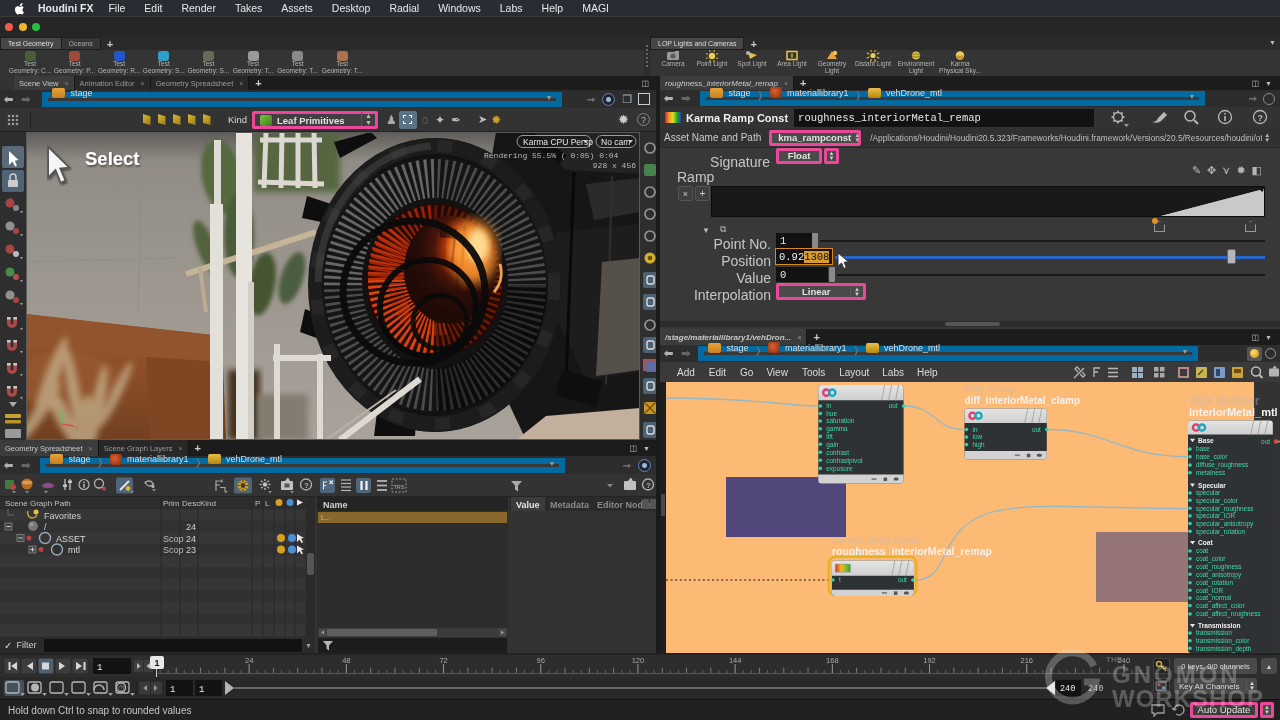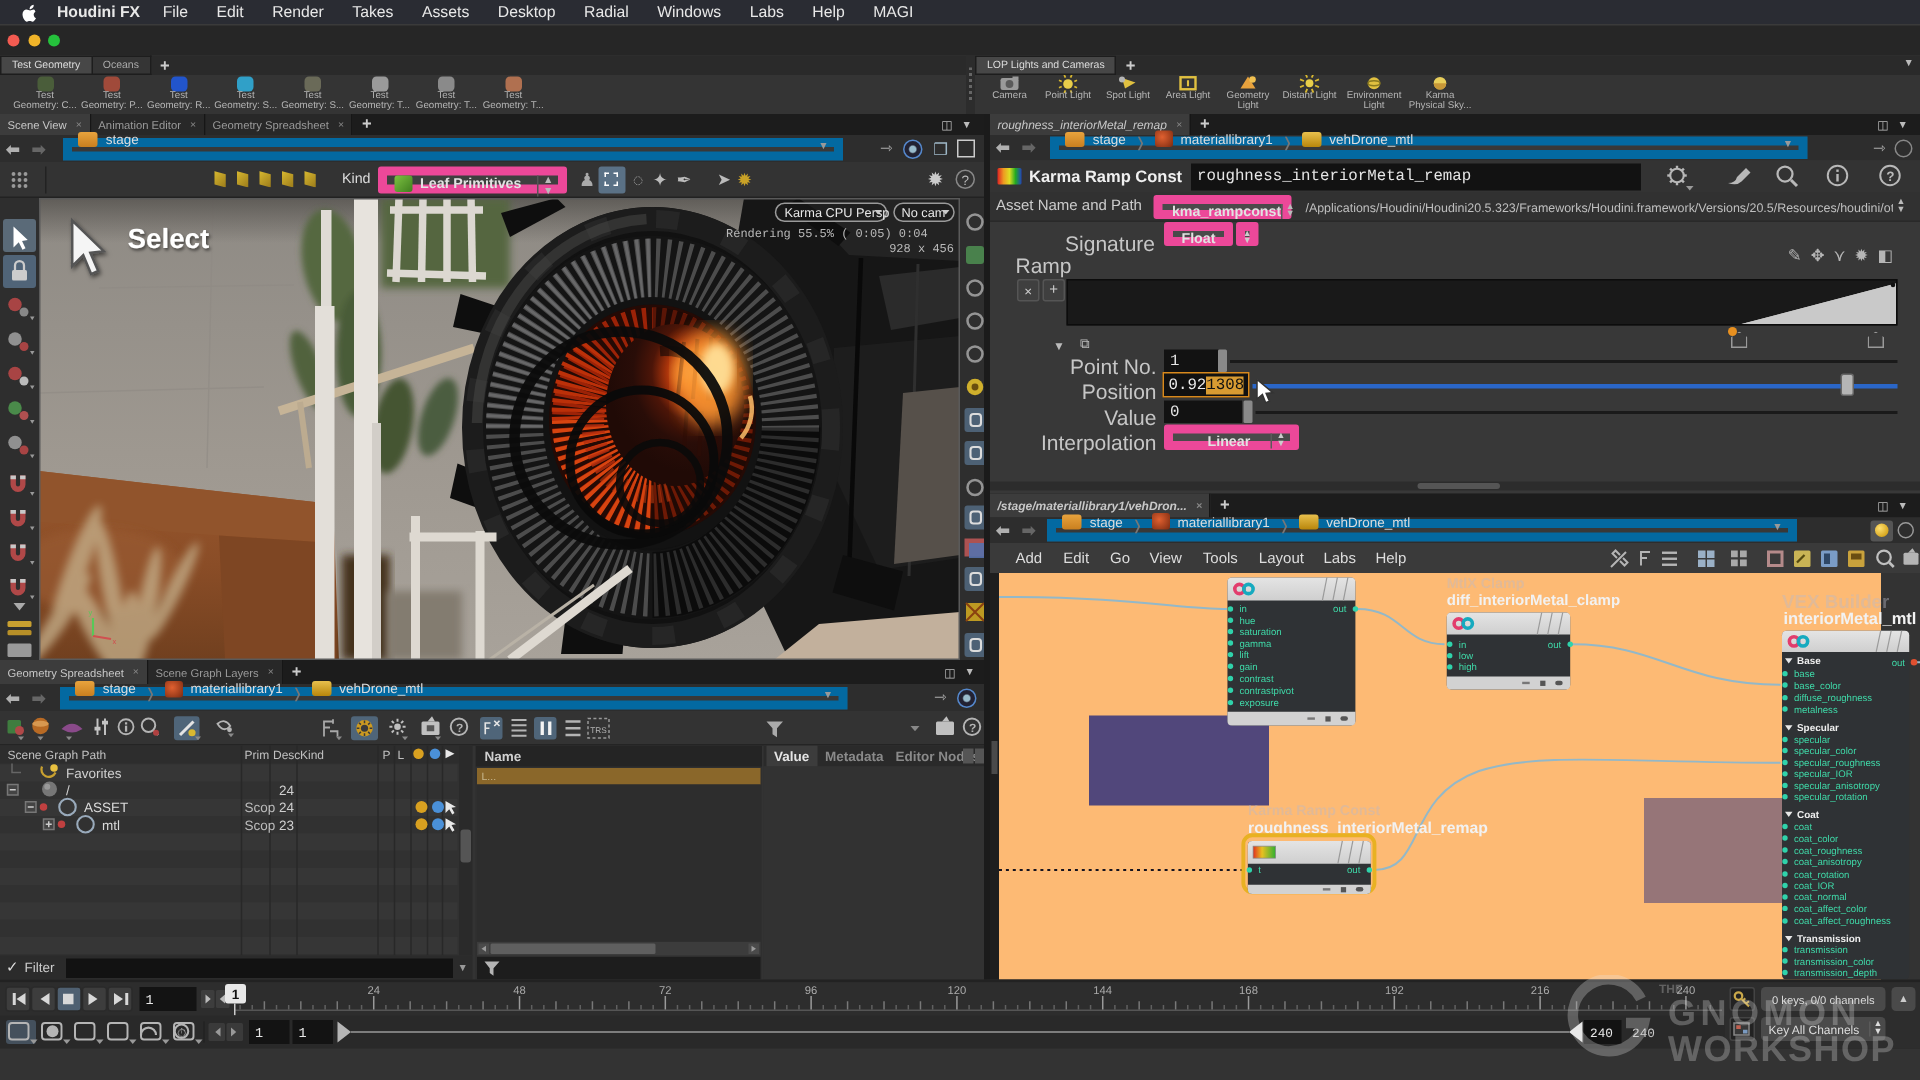--- a/index.html
+++ b/index.html
@@ -9,21 +9,21 @@
 .ptab{height:14px;display:inline-flex;align-items:center;padding:0 5px;font-size:7.5px;color:#c8c8c8;background:#3c3c3c;border-right:1px solid #161616}
 .ptab.in{background:#282828;color:#9a9a9a}
 .ptab .x{margin-left:6px;color:#888;font-size:7px}
 .plus{color:#ccc;font-weight:bold;font-size:11px;padding:0 6px}
 .pathbar{background:#2d2d2d}
 .pbox{background:#383838;border:6px solid #0369a1;height:15px;display:flex;align-items:flex-end}
 .chip{display:flex;align-items:center;height:15px;padding:0 4px;font-size:9px;color:#ddd;white-space:nowrap}
 .sep{color:#777;font-size:9px;padding:0 2px}
 .nav{color:#999;font-size:11px;font-weight:bold;padding:0 4px}
 .fld{background:#121212;color:#e6e6e6;font-family:"Liberation Mono",monospace;font-size:10.5px;display:flex;align-items:center;padding:0 4px}
-.dd{background:#4a4a4a;border:6px solid #ec4899;border-radius:2px;color:#e2e2e2;font-size:9.5px;font-weight:bold;display:flex;align-items:flex-start}
+.dd{background:#4a4a4a;border:3px solid #ec4899;border-radius:2px;color:#e2e2e2;font-size:9.5px;font-weight:bold;display:flex;align-items:flex-end}
 .lbl{color:#c6c6c6;font-size:14px;text-align:right;position:absolute}
 svg{display:block}
 </style></head>
 <body>
 <div id="page">
 
 <div class="abs row" style="left:0;top:0;width:1280px;height:16px;background:#2a2c33;color:#e8e8e8;font-size:10.5px">
  <div style="width:14px"></div>
  <svg width="12" height="13" viewBox="0 0 12 13">
         <path d="M8.4 1.1c-.7.05-1.5.5-2 1.05-.4.5-.8 1.3-.65 2.05.8.05 1.6-.45 2.1-1 .45-.55.8-1.3.55-2.1zM8.5 4.3c-1.15 0-1.6.65-2.4.65-.8 0-1.5-.62-2.45-.62C2.4 4.33 1 5.4 1 7.5c0 2.4 1.75 5 2.9 5 .65.01 1-.42 1.9-.42.9 0 1.2.42 1.9.41 1.15 0 2.3-2.3 2.3-2.3s-1.55-.6-1.55-2.3c0-1.5 1.2-2.1 1.2-2.1S9.1 4.3 8.5 4.3z" fill="#fff"></path>
@@ -150,21 +150,21 @@
 Light</div>
         <div style="position:absolute;left:202px;top:11px;width:42px;text-align:center;font-size:6.5px;color:#b5b5b5;line-height:6.5px;white-space:pre">Distant Light</div>
         <div style="position:absolute;left:245px;top:11px;width:42px;text-align:center;font-size:6.5px;color:#b5b5b5;line-height:6.5px;white-space:pre">Environment
 Light</div>
         <div style="position:absolute;left:289px;top:11px;width:42px;text-align:center;font-size:6.5px;color:#b5b5b5;line-height:6.5px;white-space:pre">Karma
 Physical Sky...</div>
       </div>
  <div class="abs" style="right:4px;top:2px;color:#bbb;font-size:7px">▼</div>
 </div>
 
-<div class="abs row ptabrow" style="left:0;top:76px;width:656px;height:14px">
+<div class="abs row ptabrow" style="left:14px;top:76px;width:656px;height:14px">
  <div class="ptab">Scene View<span class="x">×</span></div>
  <div class="ptab in">Animation Editor<span class="x">×</span></div>
  <div class="ptab in">Geometry Spreadsheet<span class="x">×</span></div>
  <span class="plus">+</span>
  <div style="flex:1"></div>
  <span style="color:#bbb;font-size:8px;margin-right:6px">◫</span>
       <span style="color:#bbb;font-size:7px;margin-right:8px">▼</span>
 </div>
 
 <div class="abs row pathbar" style="left:0;top:90px;width:656px;height:18px">
@@ -1269,20 +1269,32 @@
         <rect x="195" y="3" width="27" height="16" fill="#131313"></rect>
         <text x="199" y="14.5" font-size="9" fill="#e8e8e8" font-family="Liberation Mono">1</text>
         <polygon points="225,4 225,18 234,11" fill="#b5b5b5"></polygon>
         <line x1="234" y1="11" x2="1046" y2="11" stroke="#7d7d7d" stroke-width="1.4"></line>
         <polygon points="1055,4 1055,18 1046,11" fill="#e8e8e8"></polygon>
         <rect x="1056" y="3" width="25" height="16" fill="#131313"></rect>
         <text x="1060" y="14" font-size="8.5" fill="#e8e8e8" font-family="Liberation Mono">240</text>
         <text x="1088" y="14" font-size="8.5" fill="#c8c8c8" font-family="Liberation Mono">240</text>
       </svg>
     </div>
+<div class="abs row" style="left:0;top:699px;width:1280px;height:21px;background:#212121;border-top:1px solid #111">
+ <span style="color:#c5c5c5;font-size:10px;margin-left:8px">Hold down Ctrl to snap to rounded values</span>
+ <div style="flex:1"></div>
+ <svg width="40" height="18" style="margin-right:2px">
+  <path d="M4 4 h12 v8 h-7 l-3 3 v-3 h-2 z" fill="none" stroke="#9a9a9a" stroke-width="1.3"></path>
+  <path d="M26 9 a5 5 0 1 1 2 4 M26 9 l-2 -2 m2 2 l2.5 -1" fill="none" stroke="#9a9a9a" stroke-width="1.4"></path>
+ </svg>
+ <div class="dd" style="width:68px;height:16px;justify-content:center;background:#3d3d3d;font-weight:normal">Auto Update</div>
+ <div class="dd" style="width:14px;height:16px;justify-content:center;margin:0 6px 0 2px">
+        <span style="font-size:6px;line-height:5px;color:#ccc">▲<br>▼</span>
+      </div>
+</div>
 
 <div class="abs" style="left:1150px;top:655px;width:130px;height:44px;background:#2d2d2d" id="keys">
  <div class="abs" style="left:3px;top:3px;width:17px;height:16px;background:#222;border:1px solid #444;border-radius:2px">
         <svg width="15" height="14">
           <circle cx="5" cy="5" r="2.5" fill="none" stroke="#c9a84a" stroke-width="1.5"></circle>
           <path d="M7 7 l5 5 m-2 -2 l2 -1.5 m-4 -0.5 l1.5 -1.5" stroke="#c9a84a" stroke-width="1.4" fill="none"></path>
         </svg>
       </div>
  <div class="abs row" style="left:24px;top:3px;width:83px;height:16px;background:#4a4a4a;border-radius:3px;justify-content:center;color:#ddd;font-size:7.5px">0 keys, 0/0 channels</div>
  <div class="abs row" style="left:111px;top:3px;width:16px;height:16px;background:#4a4a4a;border-radius:3px;justify-content:center;color:#ccc;font-size:7px">▲</div>

